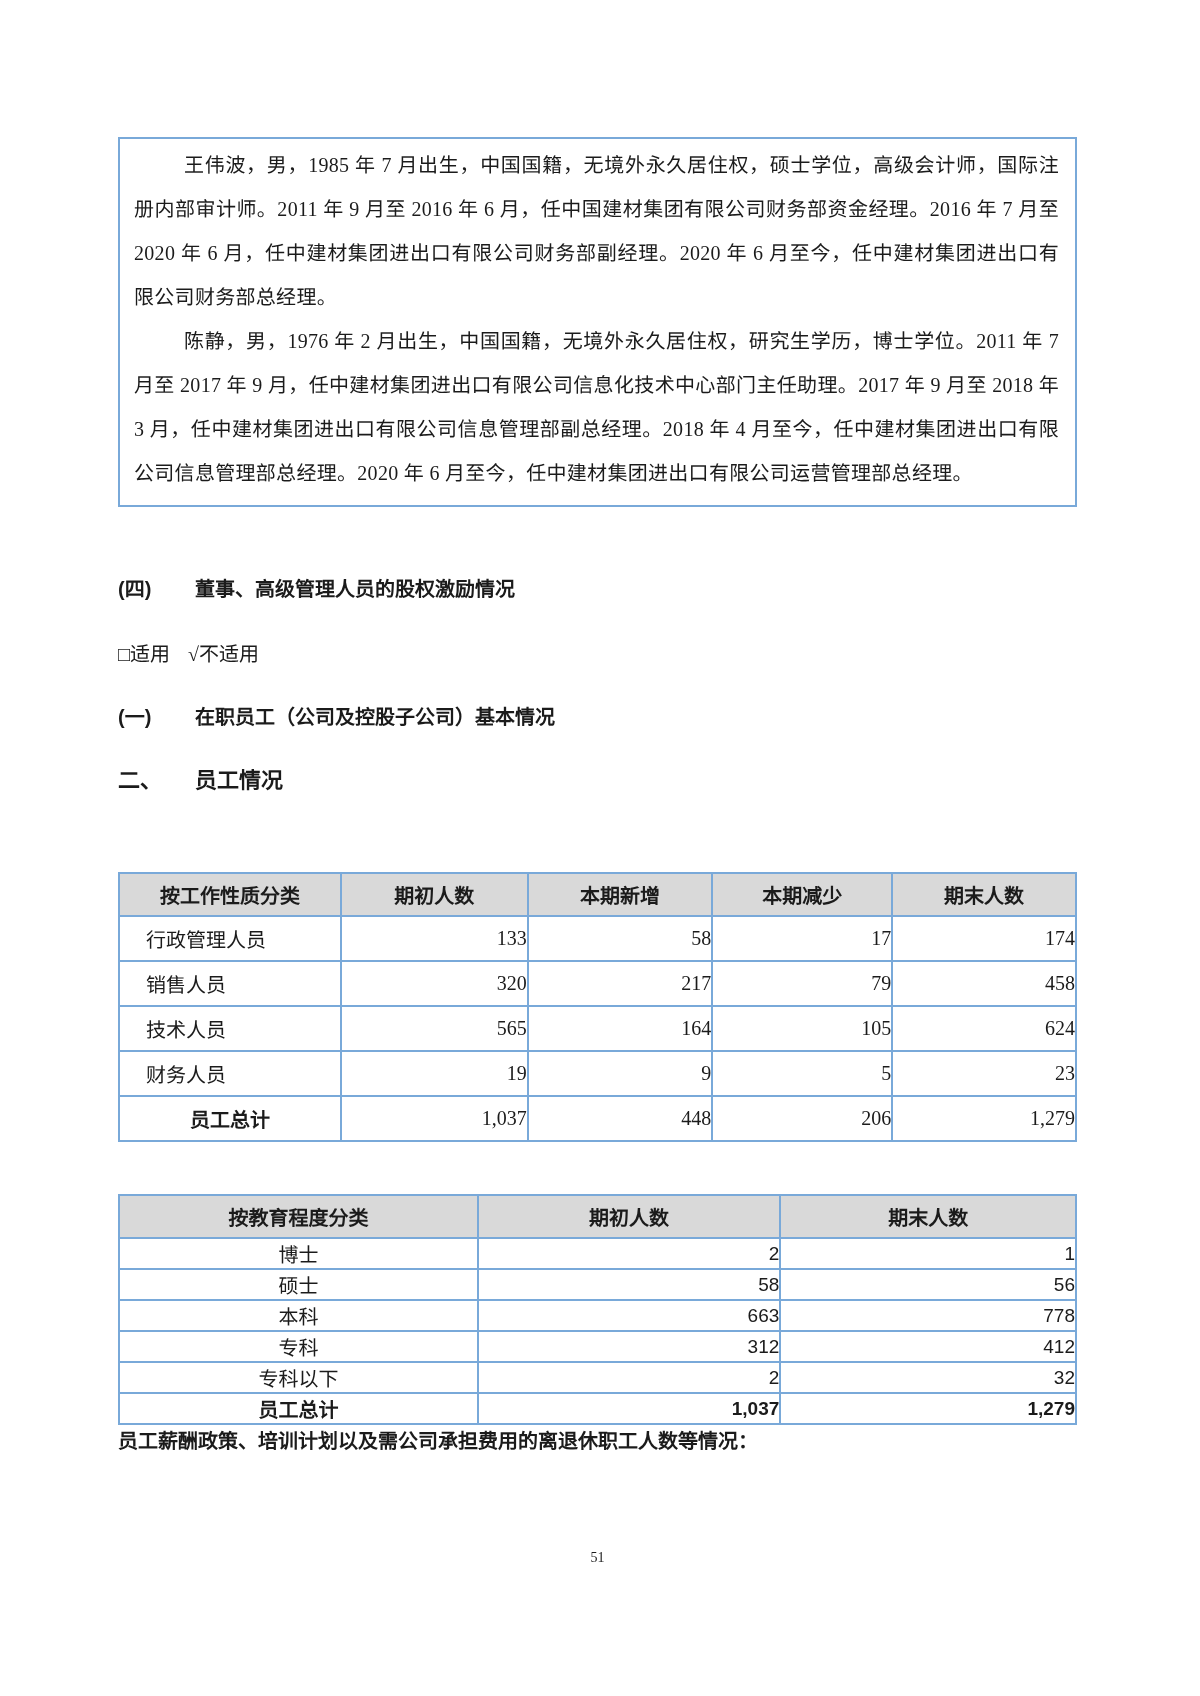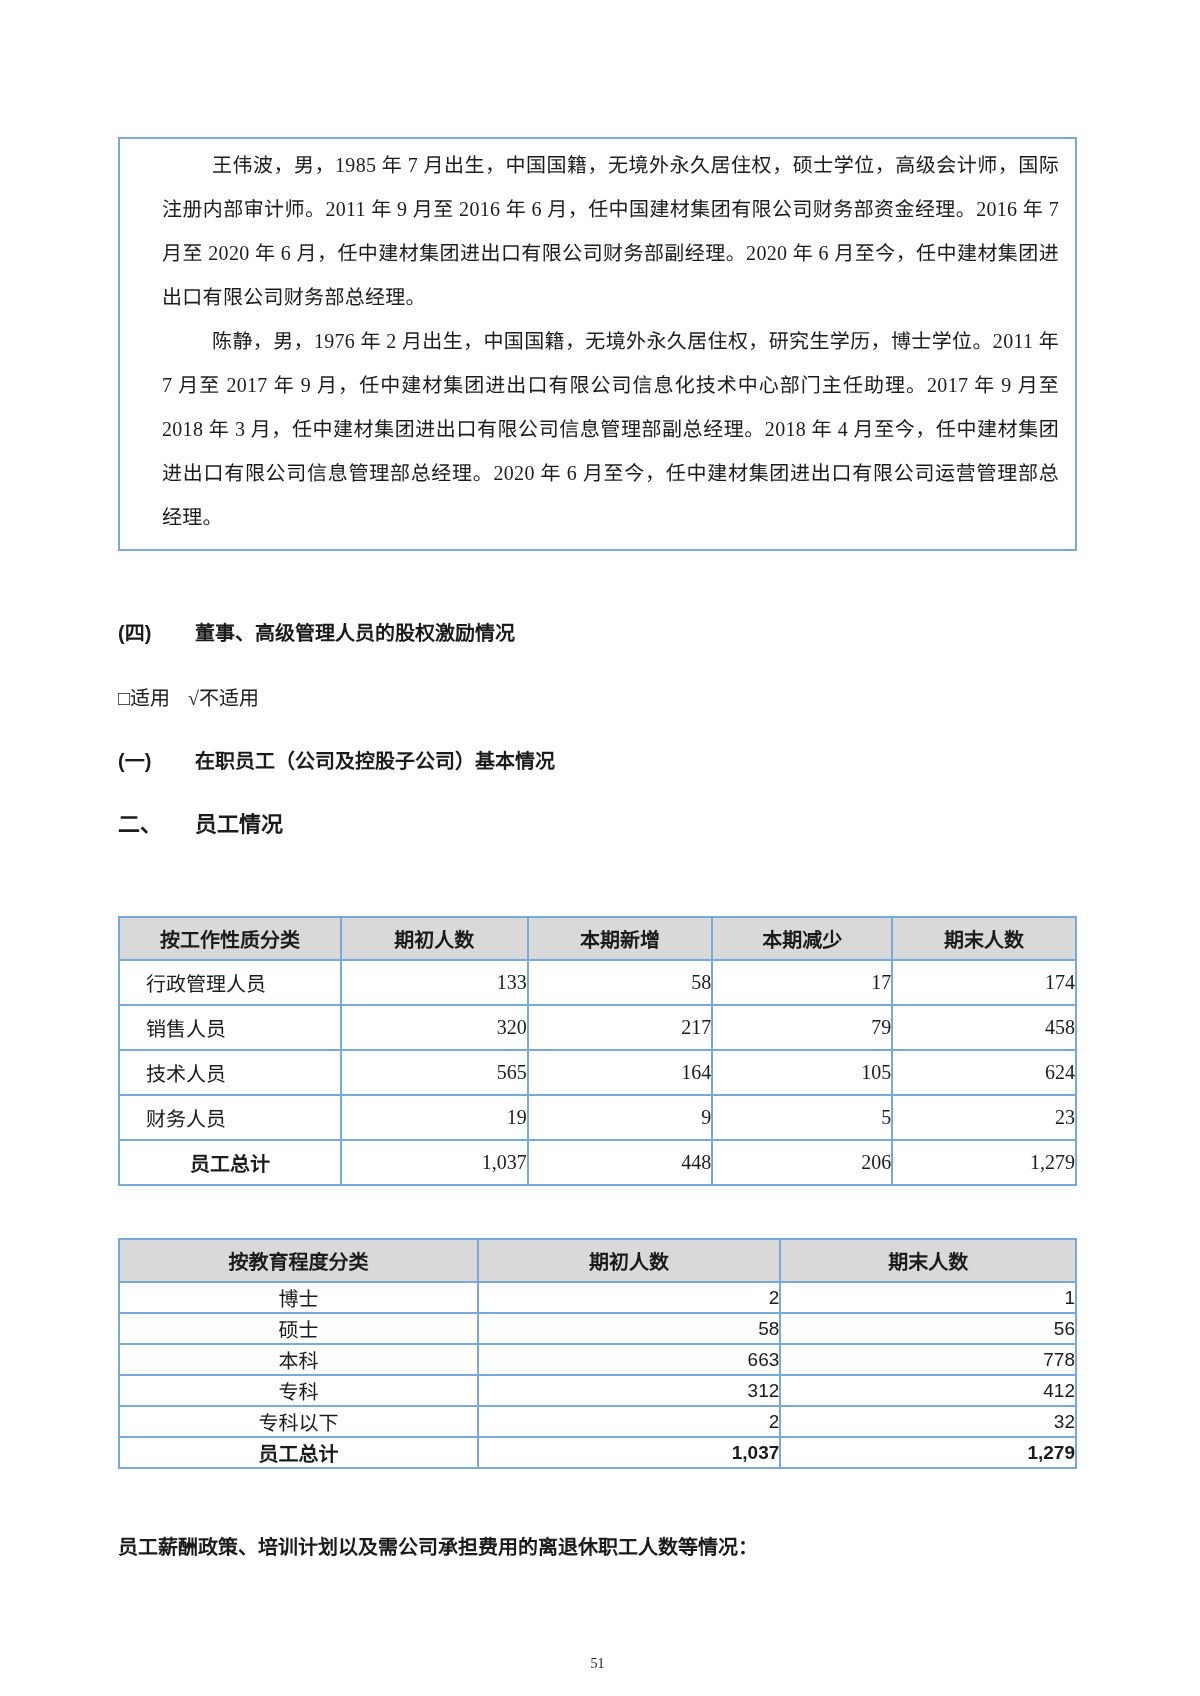--- a/index.html
+++ b/index.html
@@ -25,21 +25,20 @@
     border:2px solid var(--border-blue);
     background:#ffffff;
     padding:4px 16px 10px 14px;
   }
   .bio-box p{
     font-size:20px;
     line-height:44px;
     text-align:justify;
     text-indent:2.5em;
     letter-spacing:0.3px;
-    margin-left:28px;
   }
   
   .h-row{
     font-family:"Liberation Sans","DejaVu Sans",sans-serif;
     font-weight:bold;
   }
   .h-index{display:inline-block;min-width:77px;}
   .h4{margin-top:66px;font-size:20px;}
   .applicability{
     margin-top:36px;
@@ -76,21 +75,20 @@
   td.num{text-align:right;padding-right:0;}
   .t1 td{font-family:"Liberation Serif","DejaVu Serif",serif;}
   .t2 td.num{font-family:"Liberation Sans","DejaVu Sans",sans-serif;font-size:19px;}
   tr.total td.lbl-center{
     font-family:"Liberation Sans","DejaVu Sans",sans-serif;
     font-weight:bold;
   }
   .t2 tr.total td.num{font-weight:bold;}
   
   .footer-note{
-    margin-top:62px;
     font-family:"Liberation Sans","DejaVu Sans",sans-serif;
     font-weight:bold;
     font-size:20px;
   }
   .page-num{
     margin-top:96px;
     text-align:center;
     font-size:14px;
   }
 </style>

